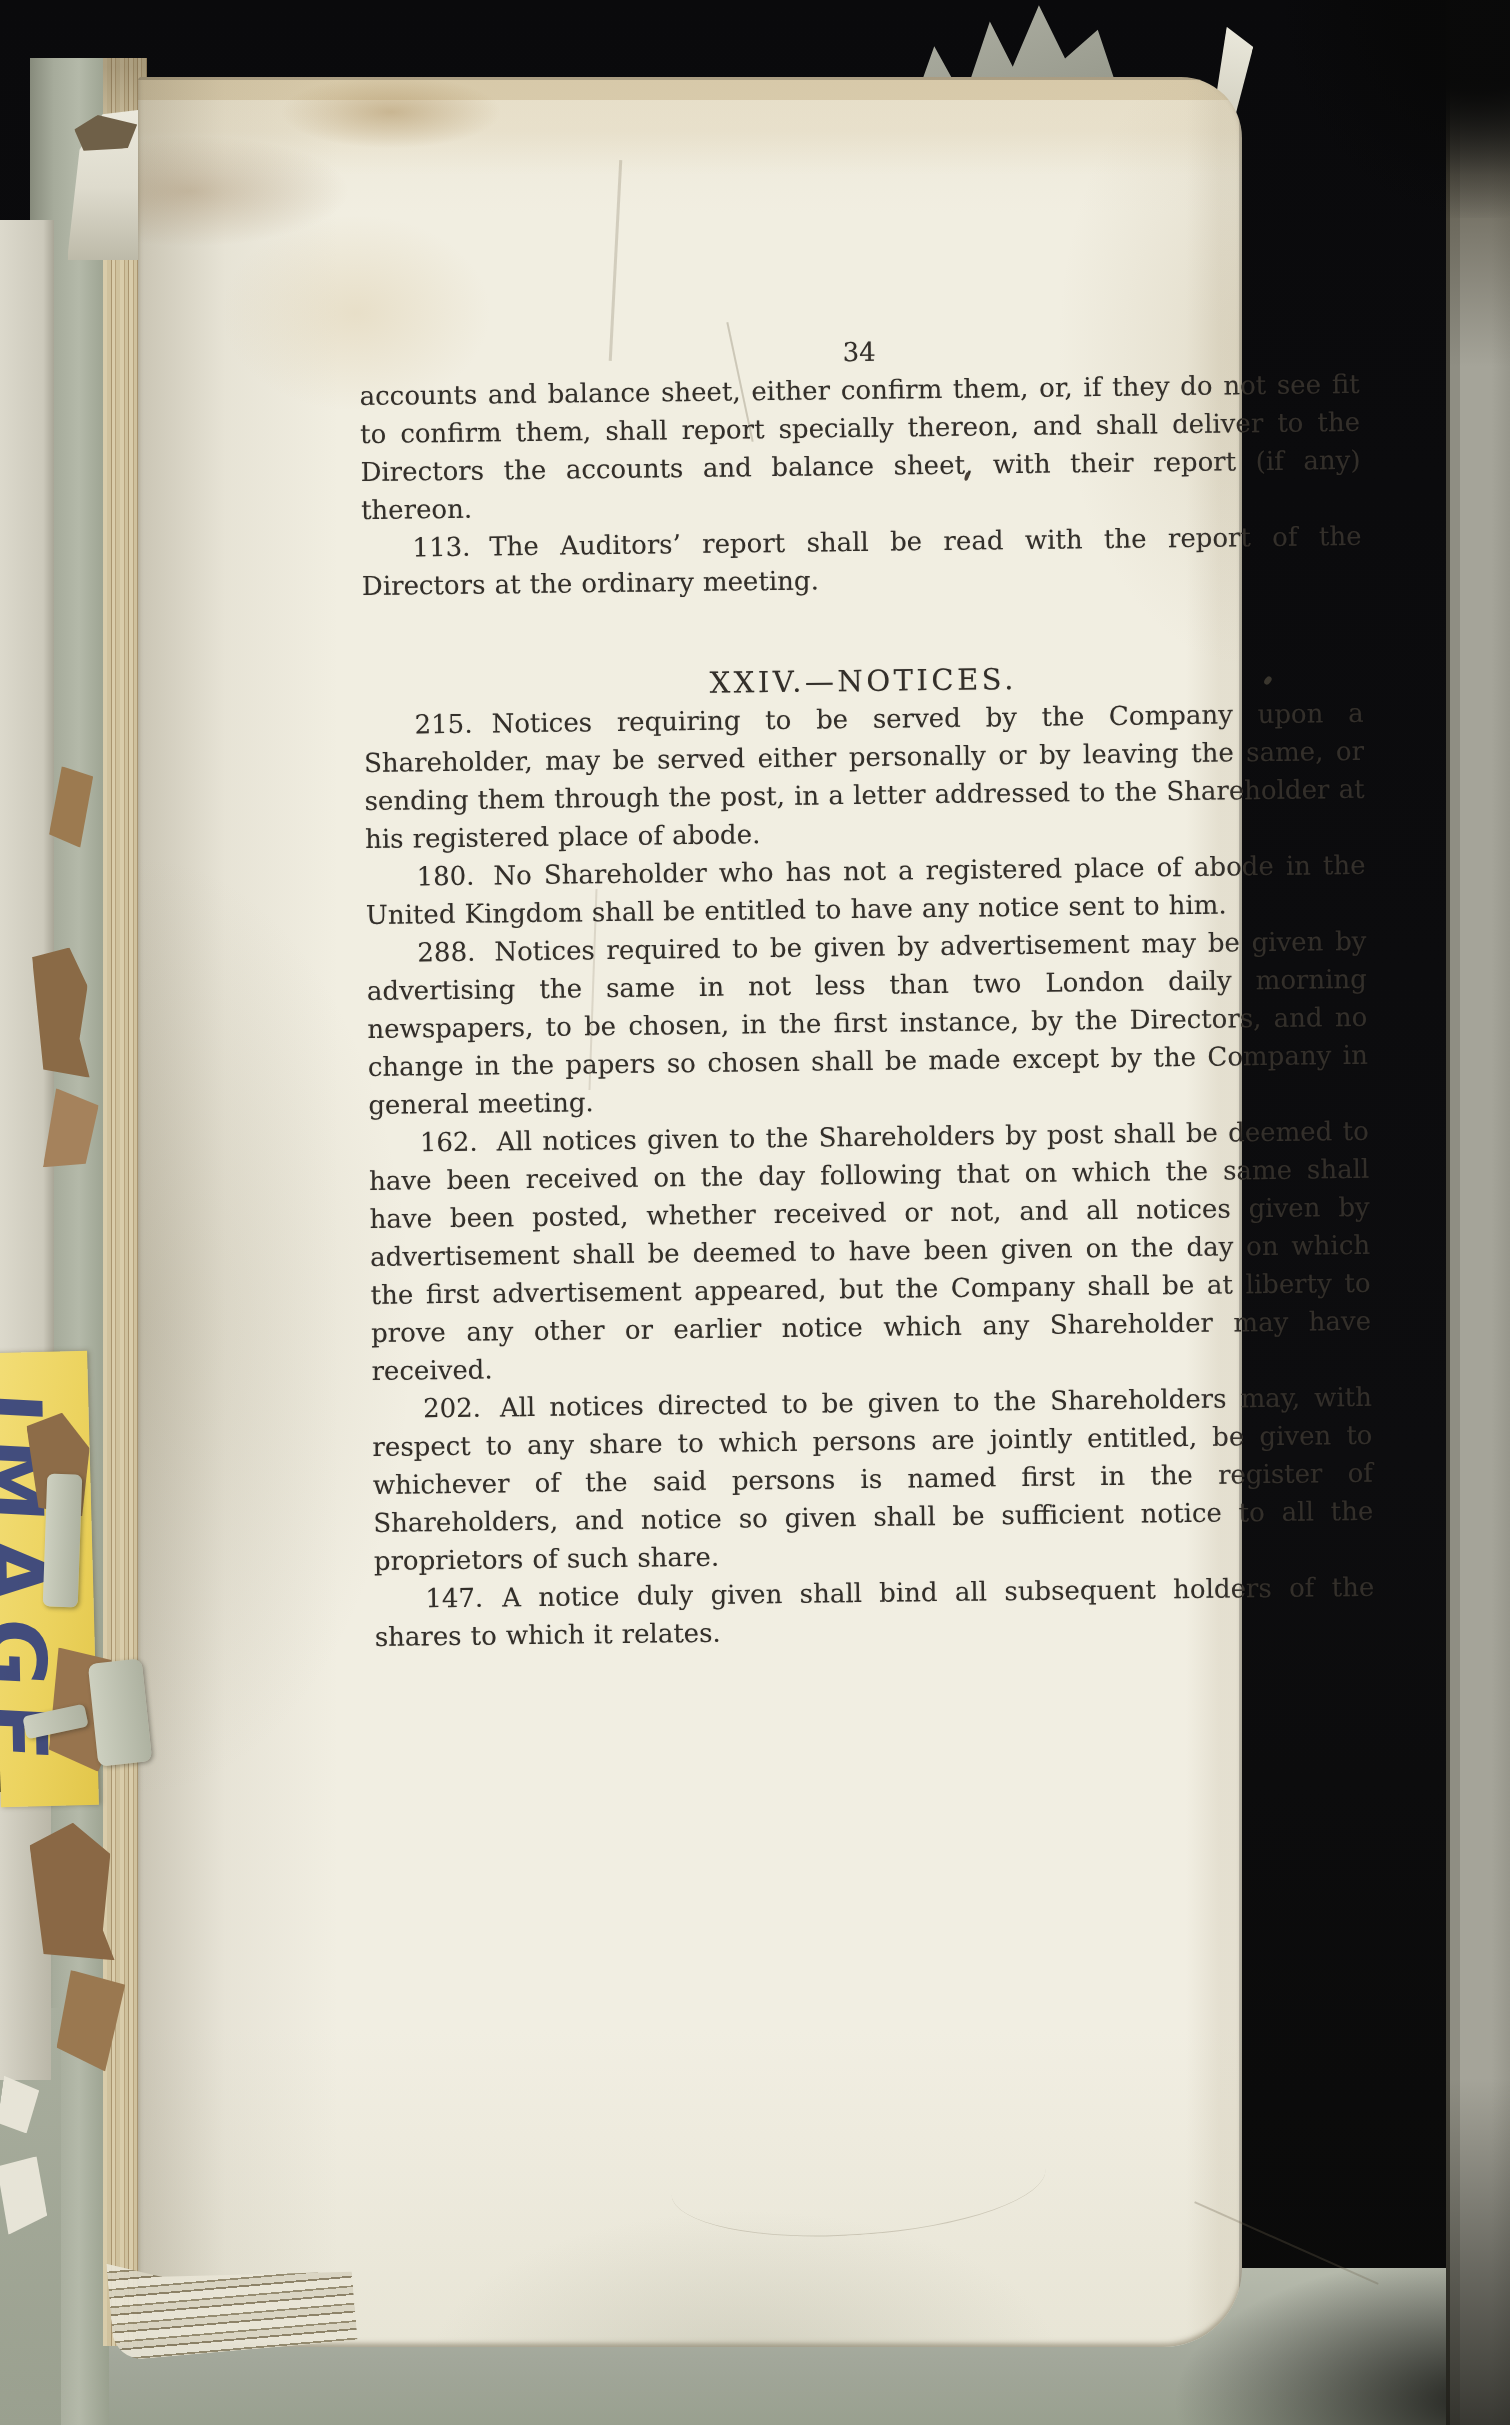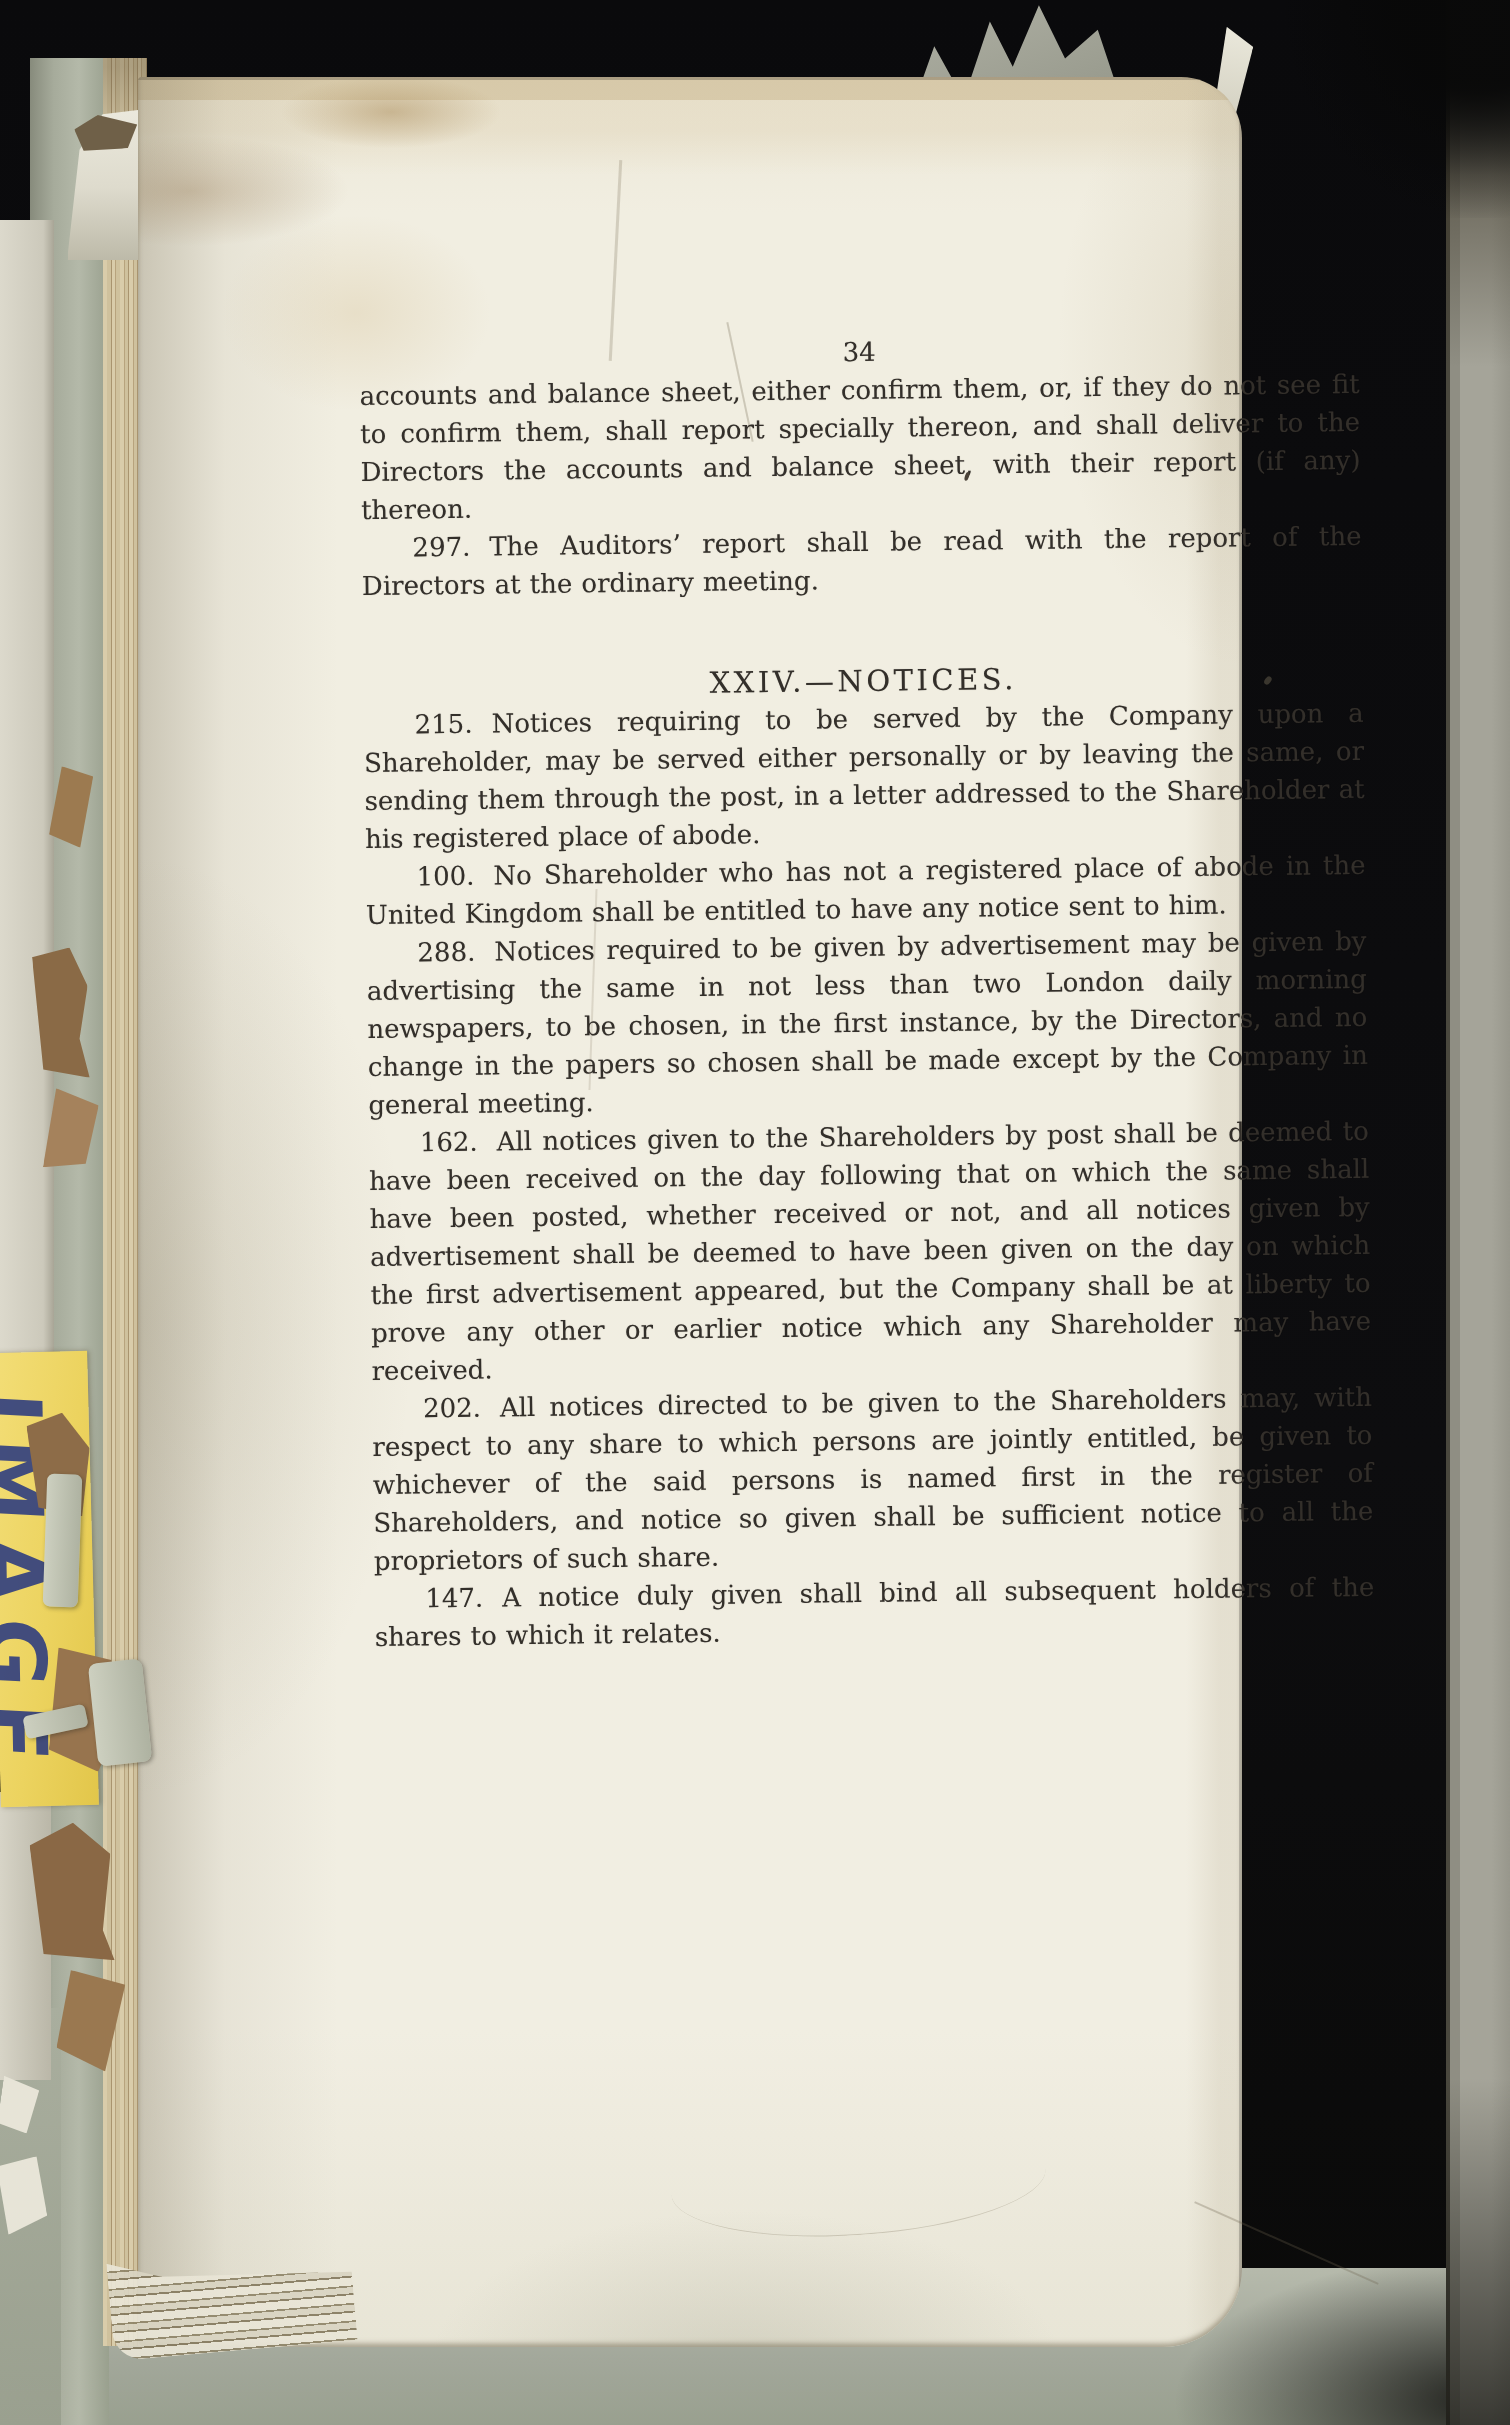--- a/index.html
+++ b/index.html
@@ -195,27 +195,27 @@
     <div class="crease c4"></div>
     <div class="crease c5"></div>
     <div class="speck s1"></div>
     <div class="speck s2"></div>
 
     <div class="text-layer">
       <div class="page-number">34</div>
 
       <p class="no-indent p-cont"><span class="clause-num"></span><span>accounts and balance sheet, either confirm them, or, if they do not see fit to confirm them, shall report specially thereon, and shall deliver to the Directors the accounts and balance sheet, with their report (if any) thereon.</span></p>
 
-      <p class="p-158"><span class="clause-num">297.</span><span>The Auditors’ report shall be read with the report of the Directors at the ordinary meeting.</span></p>
+      <p class="p-158"><span class="clause-num">113.</span><span>The Auditors’ report shall be read with the report of the Directors at the ordinary meeting.</span></p>
 
       <div class="section-heading">XXIV.—NOTICES.</div>
 
       <p class="p-159"><span class="clause-num">215.</span><span>Notices requiring to be served by the Company upon a Shareholder, may be served either personally or by leaving the same, or sending them through the post, in a letter addressed to the Shareholder at his registered place of abode.</span></p>
 
-      <p class="p-160"><span class="clause-num">100.</span><span>No Shareholder who has not a registered place of abode in the United Kingdom shall be entitled to have any notice sent to him.</span></p>
+      <p class="p-160"><span class="clause-num">180.</span><span>No Shareholder who has not a registered place of abode in the United Kingdom shall be entitled to have any notice sent to him.</span></p>
 
       <p class="p-161"><span class="clause-num">288.</span><span>Notices required to be given by advertisement may be given by advertising the same in not less than two London daily morning newspapers, to be chosen, in the first instance, by the Directors, and no change in the papers so chosen shall be made except by the Company in general meeting.</span></p>
 
       <p class="p-162"><span class="clause-num">162.</span><span>All notices given to the Shareholders by post shall be deemed to have been received on the day following that on which the same shall have been posted, whether received or not, and all notices given by advertisement shall be deemed to have been given on the day on which the first advertisement appeared, but the Company shall be at liberty to prove any other or earlier notice which any Shareholder may have received.</span></p>
 
       <p class="p-163"><span class="clause-num">202.</span><span>All notices directed to be given to the Shareholders may, with respect to any share to which persons are jointly entitled, be given to whichever of the said persons is named first in the register of Shareholders, and notice so given shall be sufficient notice to all the proprietors of such share.</span></p>
 
       <p class="p-164"><span class="clause-num">147.</span><span>A notice duly given shall bind all subsequent holders of the shares to which it relates.</span></p>
     </div>
   </div>

